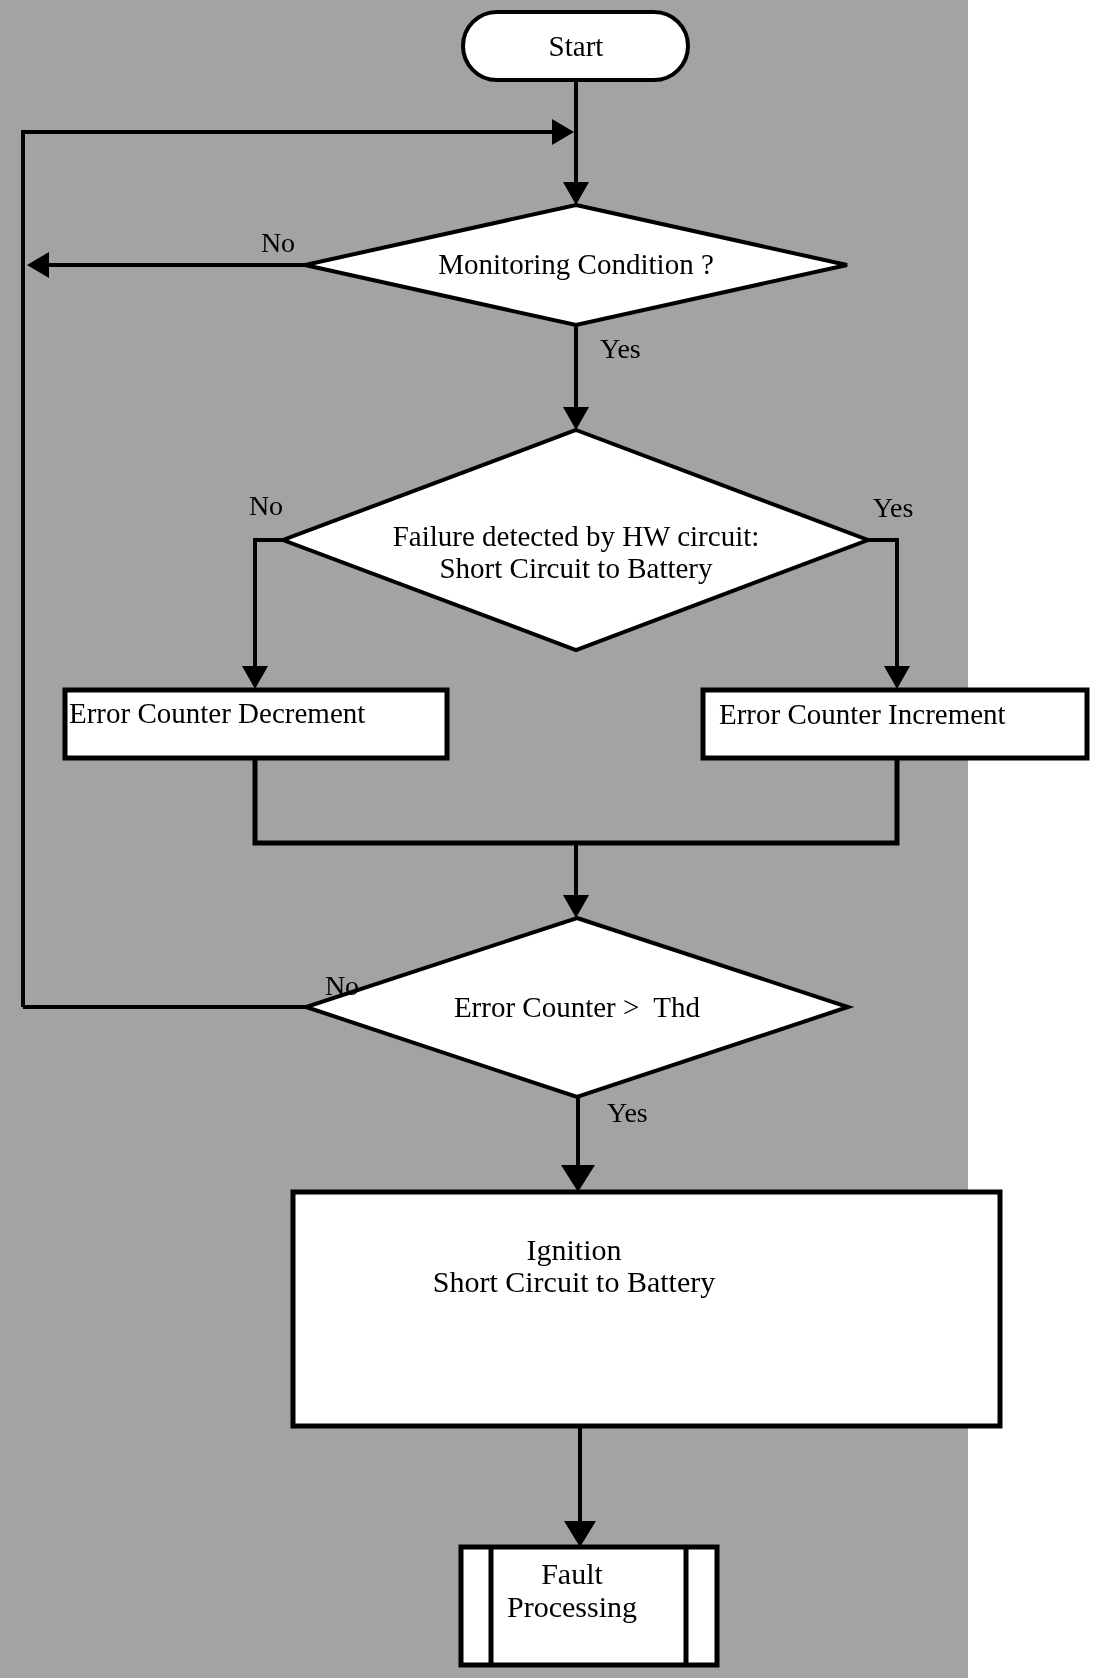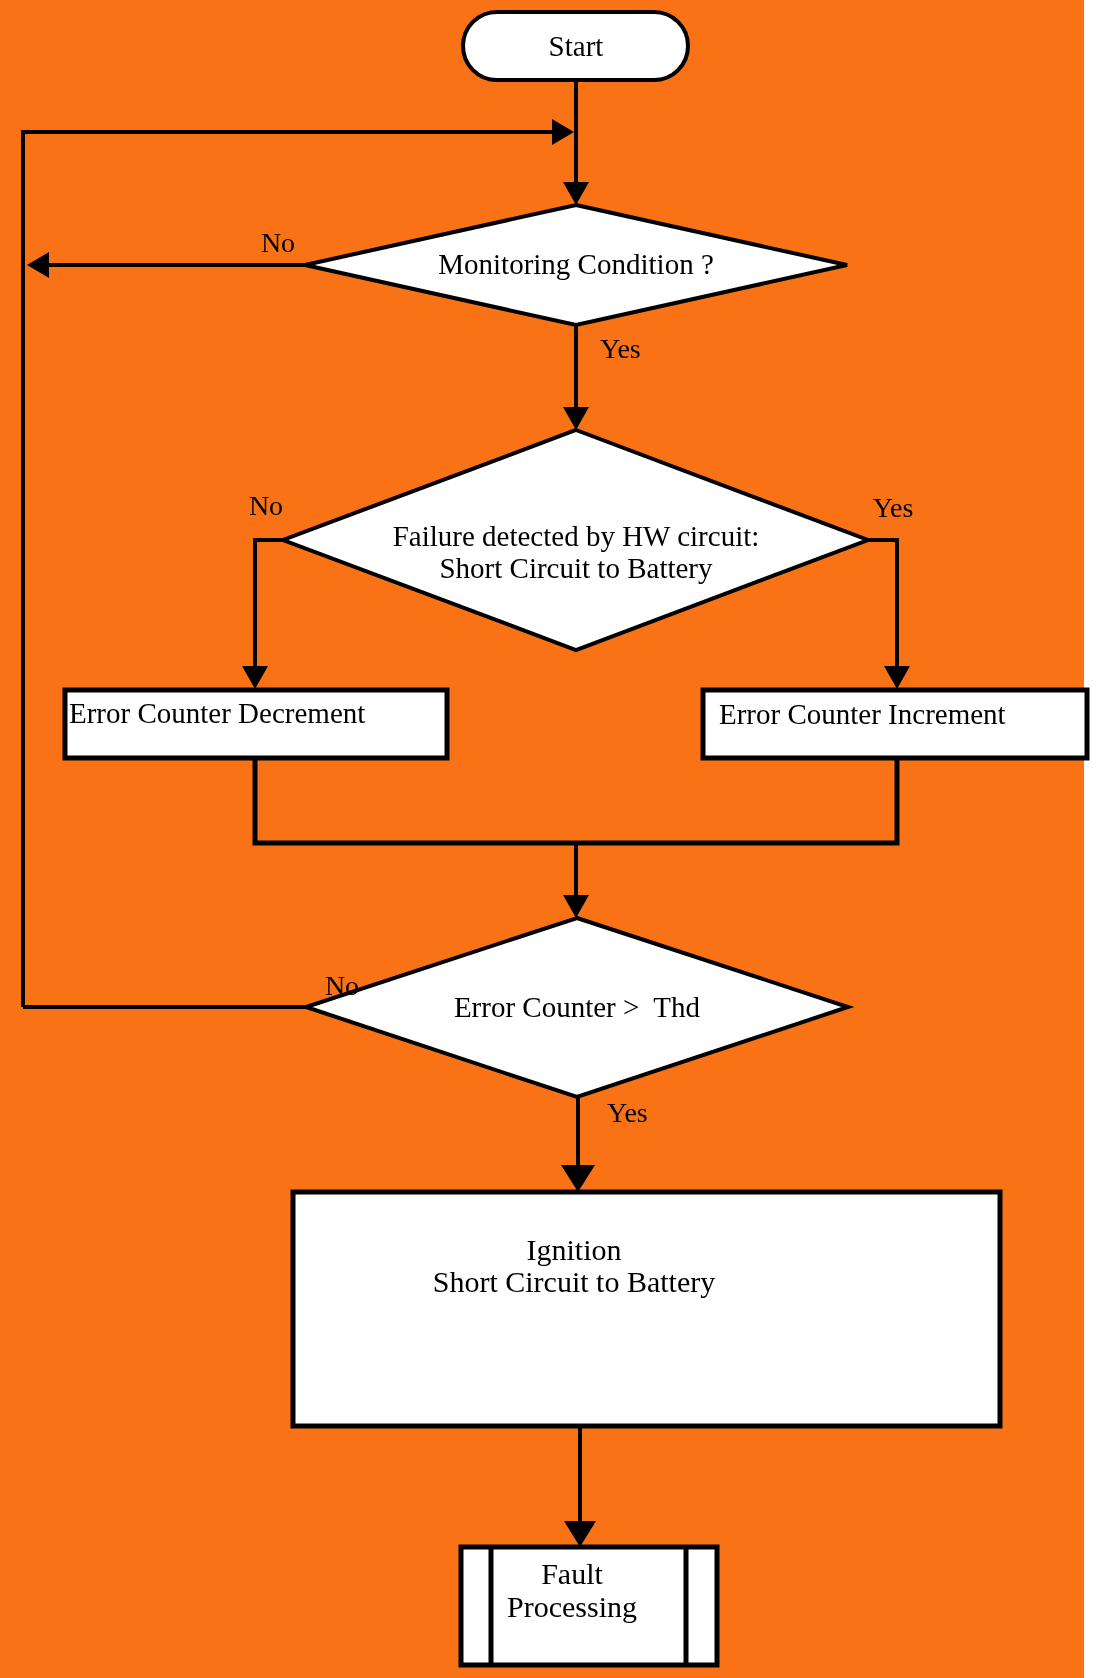--- a/index.html
+++ b/index.html
@@ -1,16 +1,16 @@
 <!DOCTYPE html>
 <html><head>
 <meta charset="utf-8">
 <style>
   html,body{margin:0;padding:0;background:#ffffff;}
-  .page{width:1084px;height:1678px;background:#f97316;position:relative;}
+  .page{width:968px;height:1678px;background:#a3a3a3;position:relative;}
   svg{display:block;}
   .shape{fill:#ffffff;stroke:#000000;}
   .box{stroke-width:5;}
   .diamond{stroke-width:4;}
   .oval{stroke-width:4;}
   .edge{fill:none;stroke:#000000;stroke-width:4;stroke-linejoin:miter;}
   .edge-thick{fill:none;stroke:#000000;stroke-width:5;stroke-linejoin:miter;}
   .head{fill:#000000;stroke:none;}
   .bar{stroke:#000000;stroke-width:5;}
   text{font-family:"Liberation Serif","DejaVu Serif",serif;fill:#000000;}

